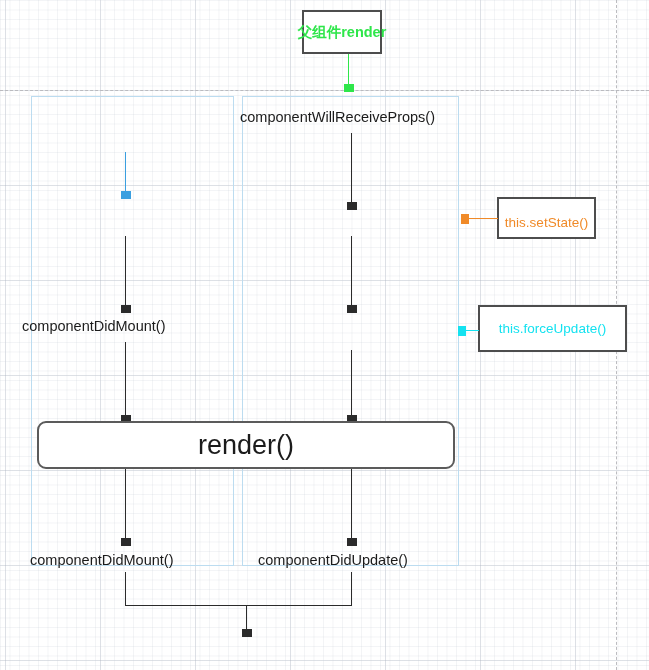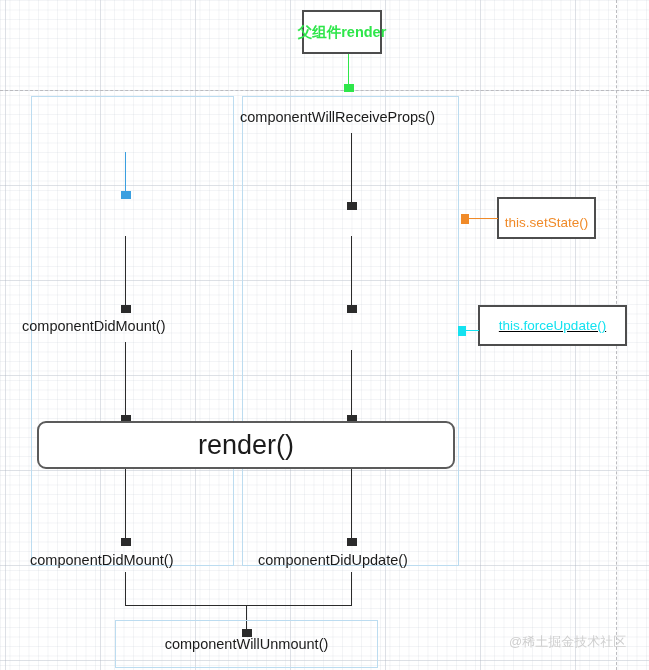--- a/index.html
+++ b/index.html
@@ -176,21 +176,21 @@
 
   <div class="arrow-v c-black" style="left:351px; top:350px; height:68px;"></div>
   <div class="head-down c-black" style="left:347px; top:415px;"></div>
 
   <div class="box" style="left:497px; top:197px; width:99px; height:42px;">
     <span class="box-label txt-orange" style="font-size:13.5px;margin-top:8px;">this.setState()</span>
   </div>
   <div class="arrow-h c-orange" style="left:469px; top:218px; width:29px;"></div>
   <div class="head-left c-orange" style="left:461px; top:214px;"></div>
 
-  <div class="box" style="left:478px; top:305px; width:149px; height:41px;text-decoration:underline;">
+  <div class="box" style="left:478px; top:305px; width:149px; height:47px;">
     <span class="box-label txt-cyan" style="font-size:13.5px;">this.forceUpdate()</span>
   </div>
   <div class="arrow-h c-cyan" style="left:469px; top:330px; width:10px;"></div>
   <div class="arrow-h c-cyan" style="left:469px; top:330px; width:0px;"></div>
   <div class="arrow-h c-cyan" style="left:469px; top:330px; width:10px;"></div>
   <div class="arrow-h c-cyan" style="left:466px; top:330px; width:13px;"></div>
   <div class="arrow-h c-cyan" style="left:466px; top:330px; width:13px;"></div>
   <div class="head-left c-cyan" style="left:458px; top:326px;"></div>
 
   <div class="box rounded" style="left:37px; top:421px; width:418px; height:48px;">
@@ -205,19 +205,15 @@
 
   <div class="node-text" style="left:258px; top:551px; width:190px;">componentDidUpdate()</div>
   <div class="node-text" style="left:30px; top:551px; width:190px;">componentDidMount()</div>
 
   <div class="arrow-v c-black" style="left:125px; top:572px; height:34px;"></div>
   <div class="arrow-v c-black" style="left:351px; top:572px; height:34px;"></div>
   <div class="arrow-h c-black" style="left:125px; top:605px; width:227px;"></div>
   <div class="arrow-v c-black" style="left:246px; top:605px; height:27px;"></div>
   <div class="head-down c-black" style="left:242px; top:629px;"></div>
 
-  <div class="box thin-blue" style="left:115px; top:620px; width:263px; height:48px;">
-    <span class="box-label txt-dark">componentWillUnmount()</span>
-  </div>
-
-  <div class="watermark" style="left:509px; top:633px;">@稀土掘金技术社区</div>
+
 
 </div>
 
 </body></html>

